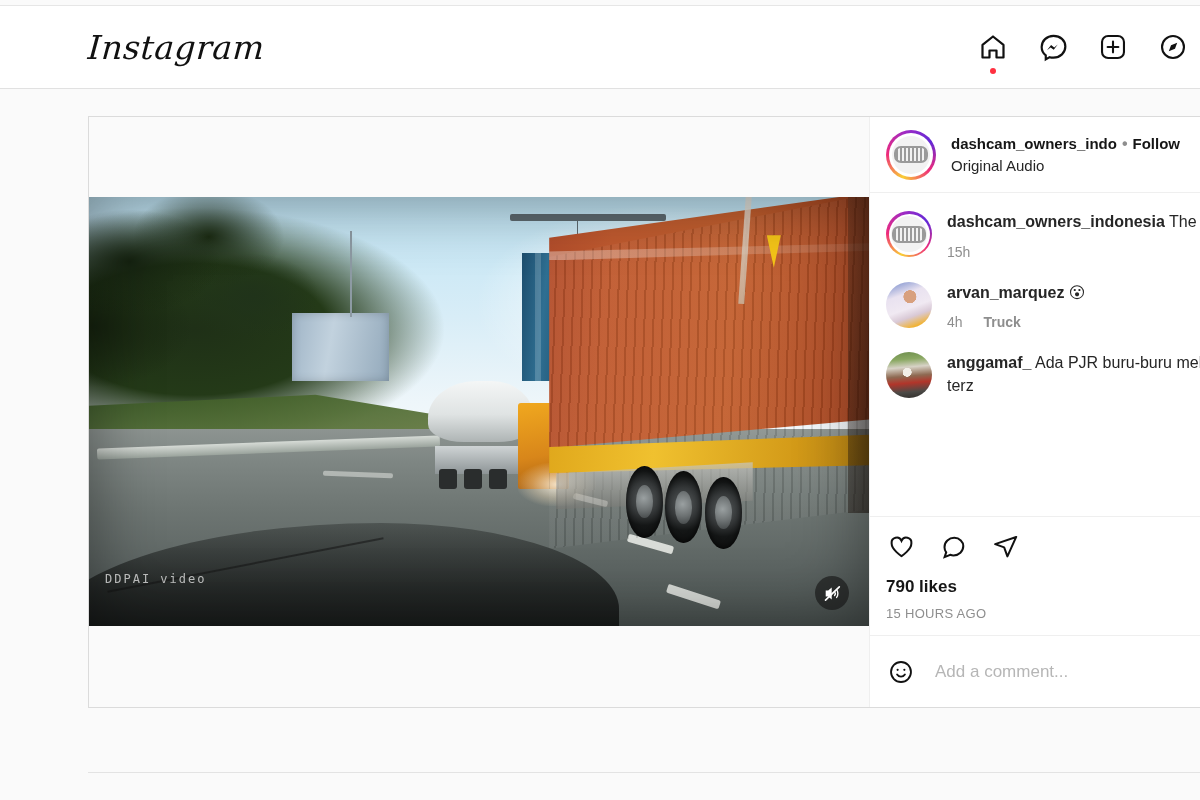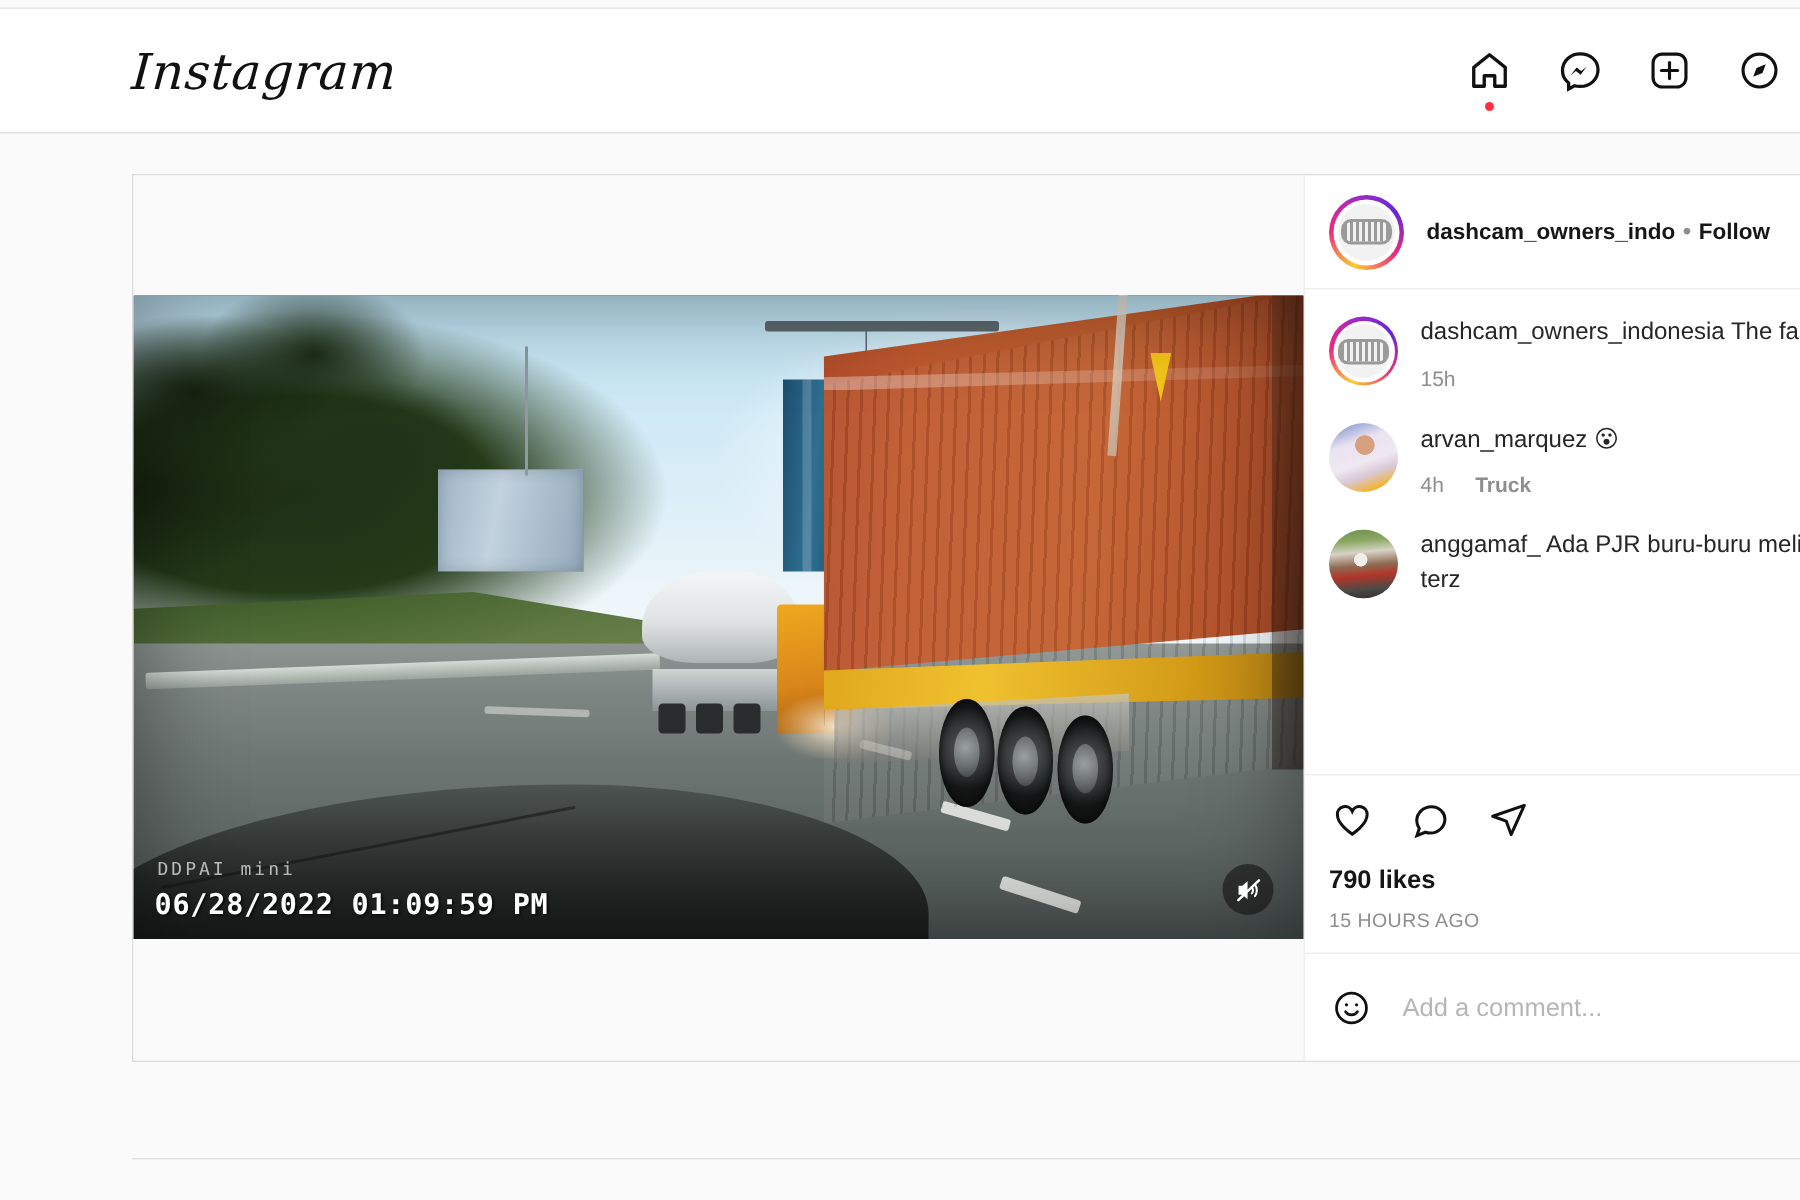--- a/index.html
+++ b/index.html
@@ -358,21 +358,21 @@
   }
   .cav.ringed .avatar-inner { width: 41px; height: 41px; }
   .cav.ringed .avatar-img { width: 36px; height: 36px; }
   .cbody { margin-left: 15px; flex: 1; min-width: 0; }
   .ctext {
     font-size: 16px;
     color: #262626;
     line-height: 1.42;
     white-space: nowrap;
   }
-  .ctext .cu { font-weight: normal; }
+  .ctext .cu { font-weight: bold; }
   .cmeta { margin-top: 10px; font-size: 14px; color: #8e8e8e; white-space: nowrap; }
   .cmeta .reply { margin-left: 17px; font-weight: bold; color: #8e8e8e; }
 
   .photoav-1 {
     width: 100%; height: 100%;
     background:
       radial-gradient(circle at 52% 32%, #d8a07e 0 16%, rgba(216,160,126,0) 17%),
       linear-gradient(160deg,#6f86c9 0%, #e9e2f0 30%, #f0e9f2 55%, #d9c9d6 70%, #f2b22e 88%, #2a4fa0 100%);
   }
   .photoav-2 {
@@ -525,22 +525,21 @@
         <div class="wheel w1"></div>
         <div class="wheel w2"></div>
         <div class="wheel w3"></div>
         <div class="darkwall"></div>
       </div>
 
       <div class="hood"></div>
       <div class="wiper"></div>
       <div class="vignette"></div>
 
-      <div class="dcbrand">DDPAI mini</div>
-      <div class="dcstamp">06/28/2022 01:09:59 PM</div>
+      <div class="dcbrand">DDPAI video</div>
 
       <div class="mutebtn">
         <svg viewBox="0 0 24 24" width="19" height="19" fill="#fff">
           <path d="M11 4.5 6.6 8.3H3.4v7.4h3.2L11 19.5z"></path>
           <g stroke="#fff" stroke-width="1.7" fill="none" stroke-linecap="round">
             <path d="M14.6 9.3c1.1 1.5 1.1 3.9 0 5.4"></path>
             <path d="M17.2 7c2.1 2.7 2.1 7.3 0 10"></path>
           </g>
           <line x1="3.2" y1="20.4" x2="20.6" y2="3.6" stroke="#fff" stroke-width="2.1" stroke-linecap="round"></line>
         </svg>
@@ -555,20 +554,21 @@
         <div class="avatar-inner">
           <div class="avatar-img">
             <div class="logoglyph"></div>
           </div>
         </div>
       </div>
       <div class="head-txt">
         <div>
           <span class="uname">dashcam_owners_indo</span><span class="sep">•</span><span class="follow">Follow</span>
         </div>
+        <div class="audio">Original Audio</div>
       </div>
     </div>
 
     <div class="comments">
 
       <div class="crow">
         <div class="cav ringed">
           <div class="avatar-inner">
             <div class="avatar-img">
               <div class="logoglyph"></div>

